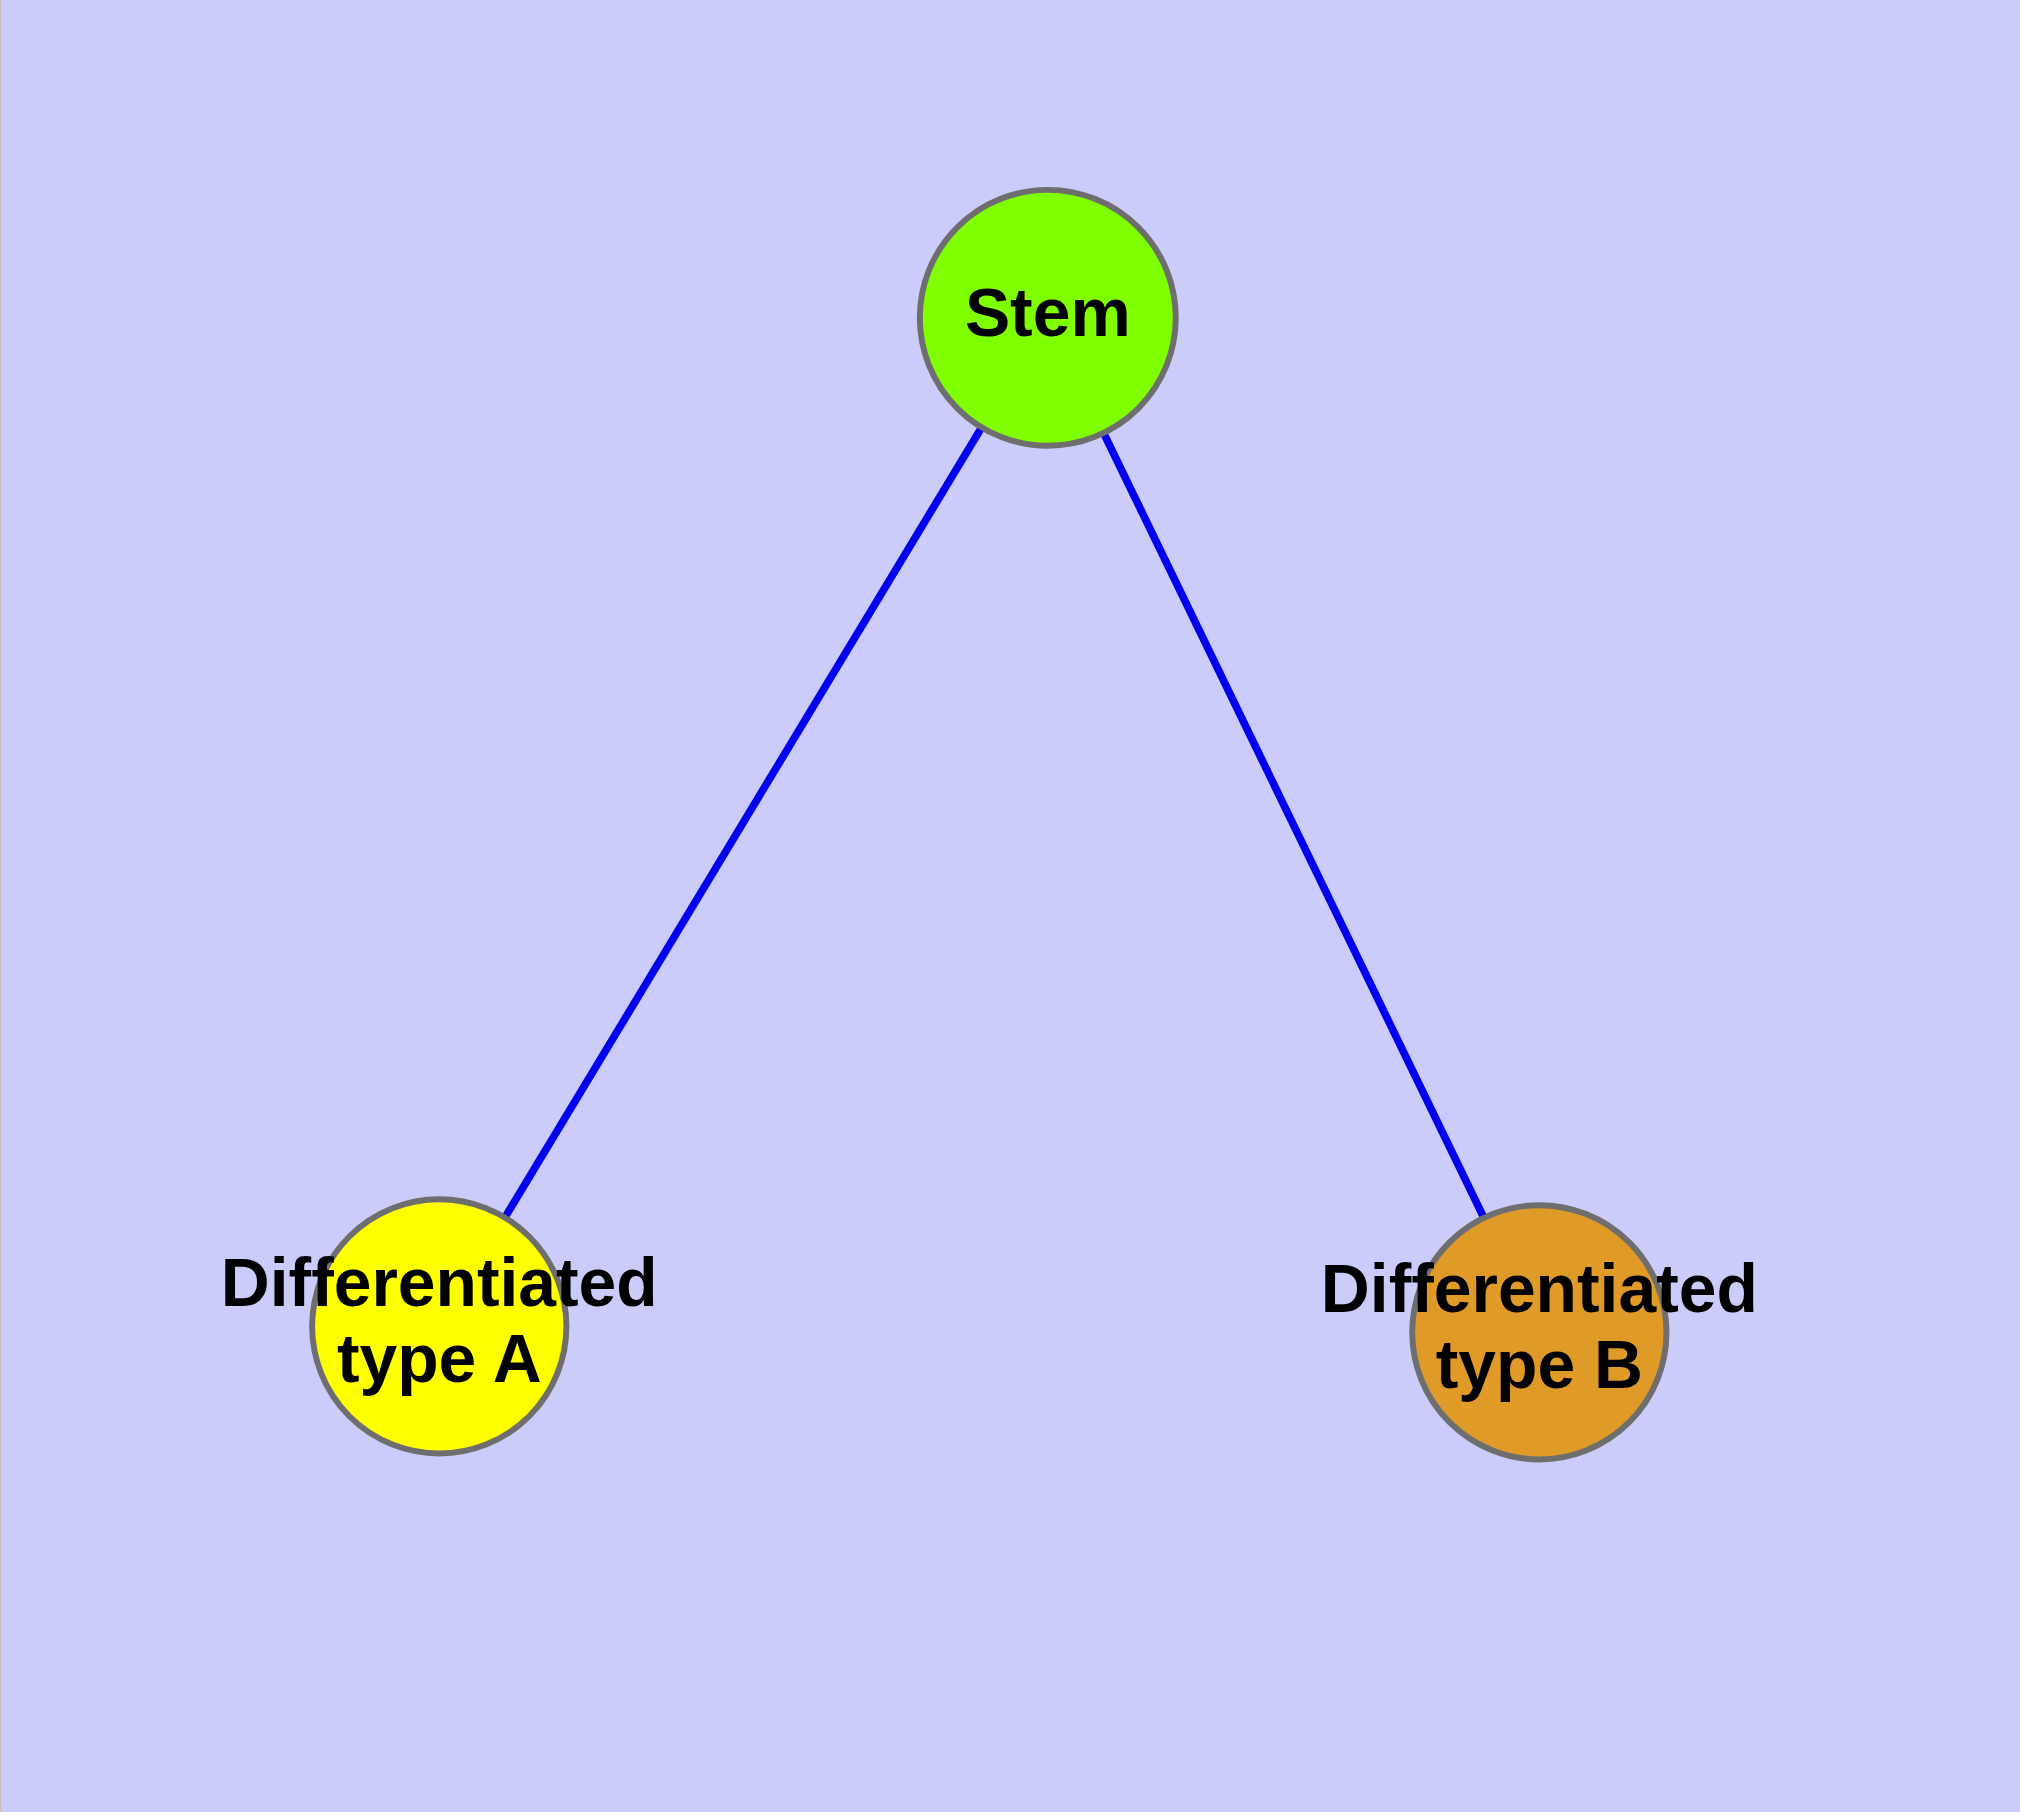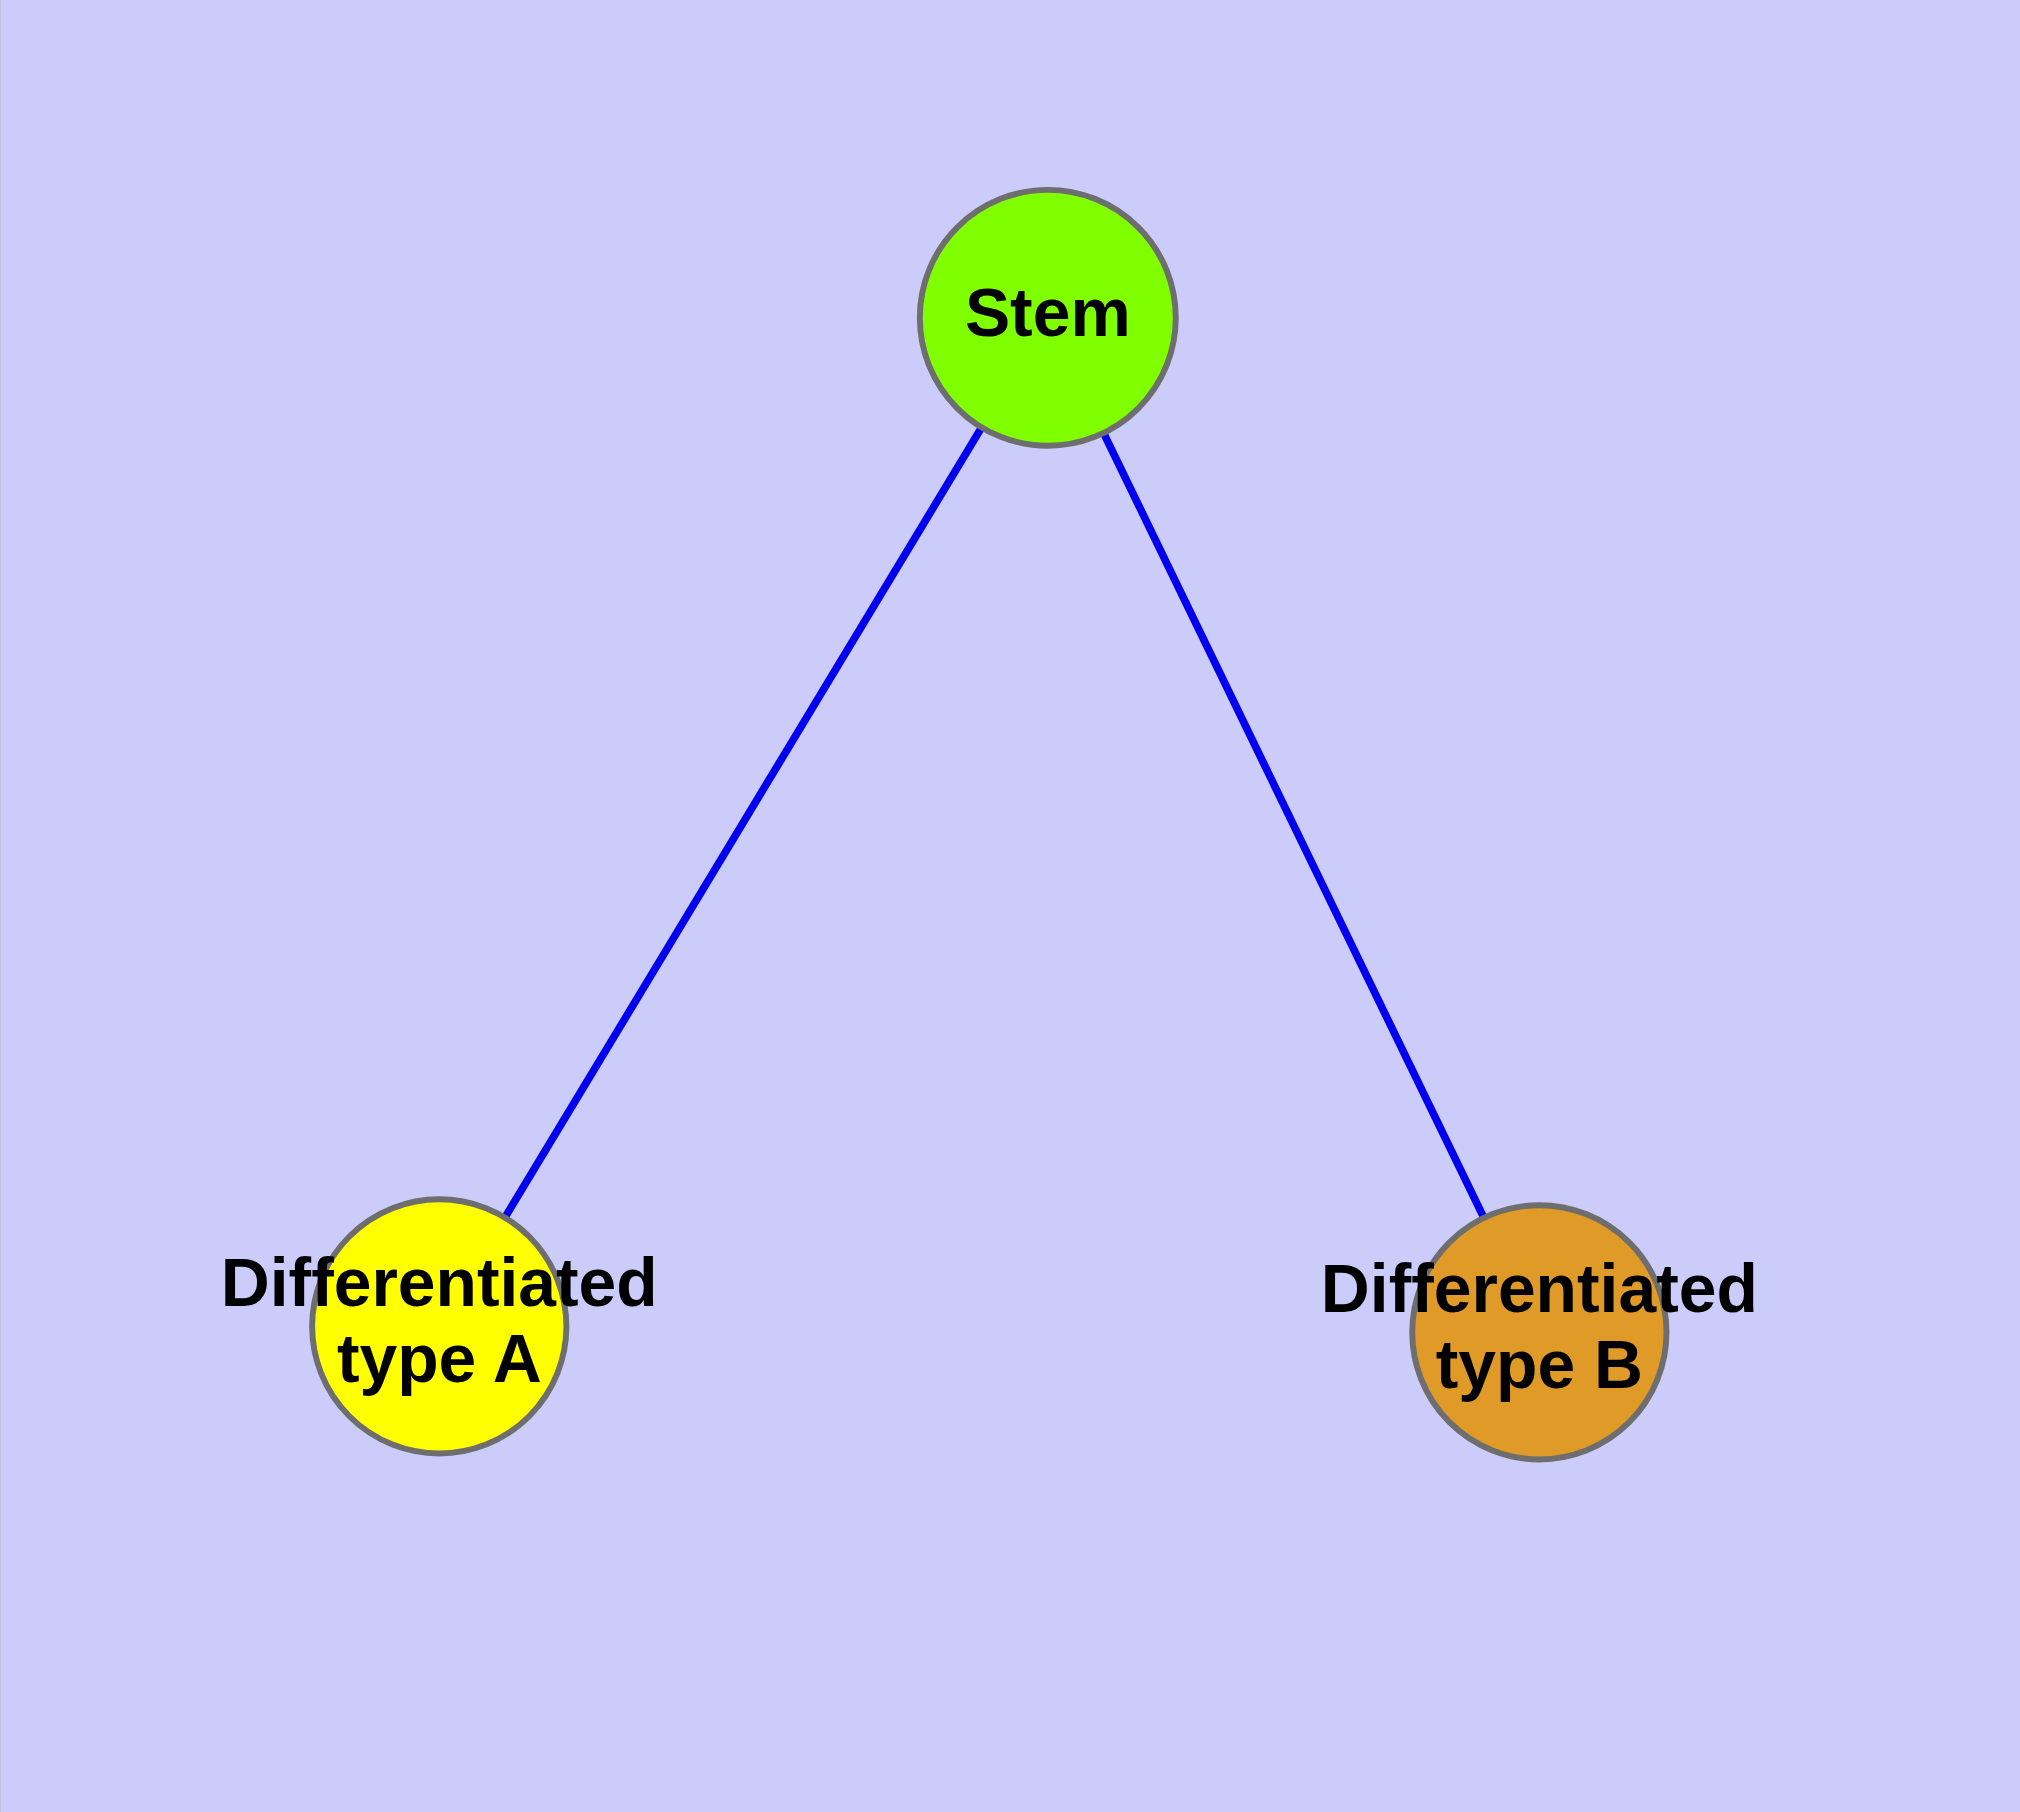--- a/index.html
+++ b/index.html
@@ -35,21 +35,21 @@
     stroke: #6e6e6e;
     stroke-width: 7;
   }
   .edge-line {
     stroke-linecap: butt;
   }
 </style>
 </head>
 <body style="background: rgb(204, 204, 250);">
 
-<div id="stage" style="width: 2021px; height: 1812px; background: #a3a3a3;">
+<div id="stage" style="width: 2021px; height: 1812px; background: #f97316;">
   <svg id="graph-svg" viewBox="0 0 2384 2138" xmlns="http://www.w3.org/2000/svg" style="width: 2021px; height: 1812px;">
 
     <rect id="bg-rect" x="0" y="0" width="2384" height="2138" fill="#ccccfa"></rect>
 
     <g id="edges-layer">
         <line x1="1236" y1="375" x2="518" y2="1565" stroke="#0000ee" stroke-width="9" class="edge-line"></line>
         <line x1="1236" y1="375" x2="1816" y2="1572" stroke="#0000ee" stroke-width="9" class="edge-line"></line>
       </g>
     <g id="nodes-layer">
         <circle cx="1236" cy="375" r="151" fill="#80ff00" stroke="#6e6e6e" stroke-width="7" class="node-circle"></circle>

